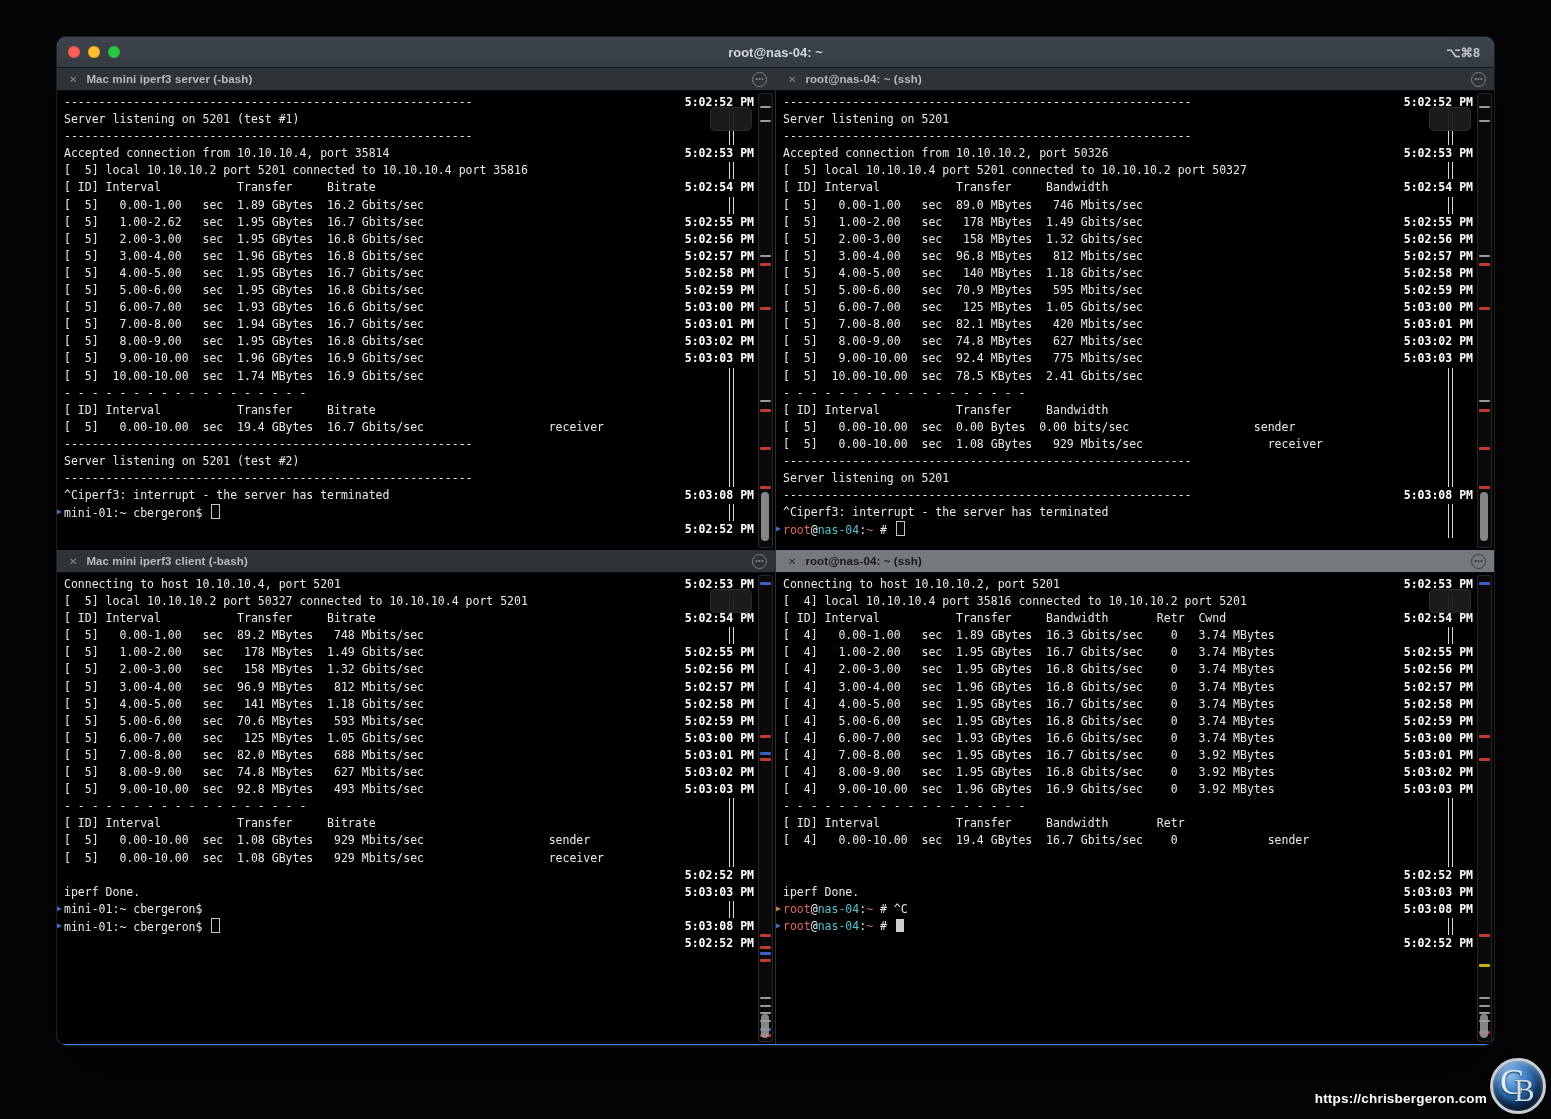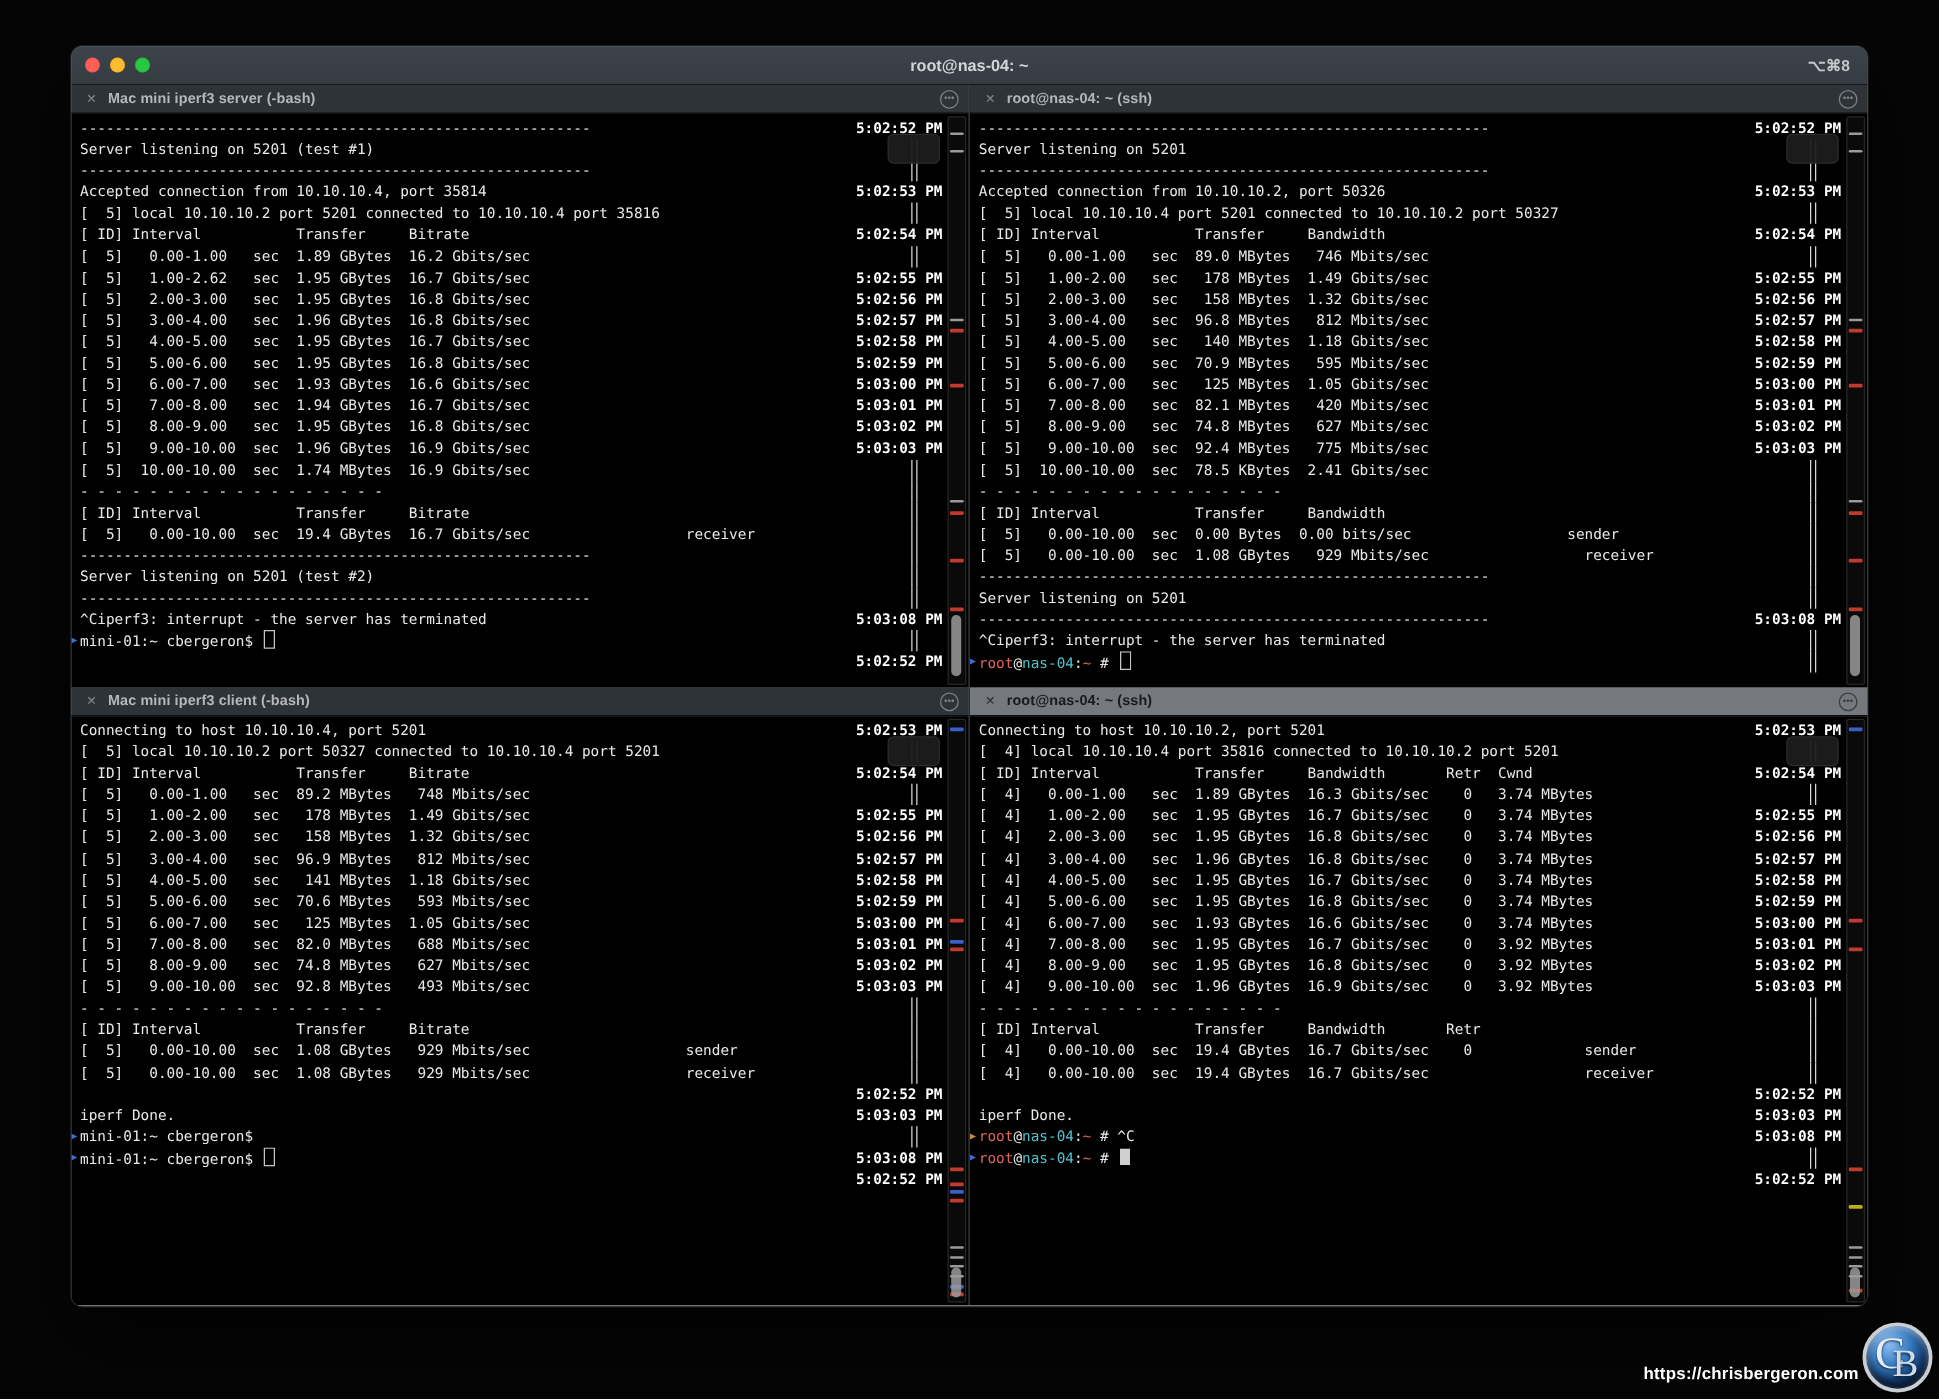--- a/index.html
+++ b/index.html
@@ -1,21 +1,21 @@
 <!DOCTYPE html>
 <html><head>
 <meta charset="utf-8">
 <style>
   html,body{margin:0;padding:0;background:#060606;width:1551px;height:1119px;overflow:hidden;
     font-family:"Liberation Sans",sans-serif;}
   #stage{position:relative;width:1551px;height:1119px;background:#060606;}
 
   
   #term-window{position:absolute;left:57px;top:37px;width:1437px;height:1008px;
-    background:#737373;border-radius:9px;overflow:hidden;
+    background:#3b82f6;border-radius:9px;overflow:hidden;
     box-shadow:0 0 0 1px #1c1f22, 0 24px 70px rgba(0,0,0,.85);}
   #titlebar{height:30px;background:linear-gradient(#3d444b,#343b41);display:flex;align-items:center;
     position:relative;border-bottom:1px solid #15171a;}
   .lights{display:flex;gap:8px;margin-left:11px;}
   .light{width:12px;height:12px;border-radius:50%;}
   .light.red{background:#ff5f57;box-shadow:inset 0 0 1px #b0342c;}
   .light.yellow{background:#febc2e;box-shadow:inset 0 0 1px #b08217;}
   .light.green{background:#28c840;box-shadow:inset 0 0 1px #1a8a2c;}
   #win-title{position:absolute;left:0;right:0;text-align:center;color:#d2d6da;font-size:13px;font-weight:700;}
   #win-hotkey{margin-left:auto;margin-right:14px;color:#c3c7cb;font-size:12.5px;font-weight:600;z-index:2;}
@@ -242,21 +242,21 @@
             <div class="tline"><span class="ltxt">[  4]   3.00-4.00   sec  1.96 GBytes  16.8 Gbits/sec    0   3.74 MBytes</span><span class="lgut"><span class="lts">5:02:57 PM</span></span></div>
             <div class="tline"><span class="ltxt">[  4]   4.00-5.00   sec  1.95 GBytes  16.7 Gbits/sec    0   3.74 MBytes</span><span class="lgut"><span class="lts">5:02:58 PM</span></span></div>
             <div class="tline"><span class="ltxt">[  4]   5.00-6.00   sec  1.95 GBytes  16.8 Gbits/sec    0   3.74 MBytes</span><span class="lgut"><span class="lts">5:02:59 PM</span></span></div>
             <div class="tline"><span class="ltxt">[  4]   6.00-7.00   sec  1.93 GBytes  16.6 Gbits/sec    0   3.74 MBytes</span><span class="lgut"><span class="lts">5:03:00 PM</span></span></div>
             <div class="tline"><span class="ltxt">[  4]   7.00-8.00   sec  1.95 GBytes  16.7 Gbits/sec    0   3.92 MBytes</span><span class="lgut"><span class="lts">5:03:01 PM</span></span></div>
             <div class="tline"><span class="ltxt">[  4]   8.00-9.00   sec  1.95 GBytes  16.8 Gbits/sec    0   3.92 MBytes</span><span class="lgut"><span class="lts">5:03:02 PM</span></span></div>
             <div class="tline"><span class="ltxt">[  4]   9.00-10.00  sec  1.96 GBytes  16.9 Gbits/sec    0   3.92 MBytes</span><span class="lgut"><span class="lts">5:03:03 PM</span></span></div>
             <div class="tline"><span class="ltxt">- - - - - - - - - - - - - - - - - -</span><span class="lgut"><span class="bars"></span></span></div>
             <div class="tline"><span class="ltxt">[ ID] Interval           Transfer     Bandwidth       Retr</span><span class="lgut"><span class="bars"></span></span></div>
             <div class="tline"><span class="ltxt">[  4]   0.00-10.00  sec  19.4 GBytes  16.7 Gbits/sec    0             sender</span><span class="lgut"><span class="bars"></span></span></div>
-            <div class="tline"><span class="ltxt">[  4]   0.00-10.00  sec  19.4 GBytes  16.7 Gbits/sec                  receiver</span><span class="lgut"><span class="bars"></span></span></div>
+            <div class="tline"><span class="lgut"><span class="bars"></span></span></div>
             <div class="tline"><span class="ltxt"></span><span class="lgut"><span class="lts">5:02:52 PM</span></span></div>
             <div class="tline"><span class="ltxt">iperf Done.</span><span class="lgut"><span class="lts">5:03:03 PM</span></span></div>
             <div class="tline"><span class="pmk" style="color: rgb(201, 137, 60);">▶</span><span class="ltxt"><span style="color: rgb(224, 101, 90);">root</span><span style="color: rgb(233, 233, 231);">@</span><span style="color: rgb(82, 195, 207);">nas-04</span><span style="color: rgb(233, 233, 231);">:</span><span style="color: rgb(224, 101, 90);">~</span><span style="color: rgb(233, 233, 231);"> # </span><span style="color: rgb(233, 233, 231);">^C</span></span><span class="lgut"><span class="lts">5:03:08 PM</span></span></div>
             <div class="tline"><span class="pmk" style="color: rgb(62, 111, 209);">▶</span><span class="ltxt"><span style="color: rgb(224, 101, 90);">root</span><span style="color: rgb(233, 233, 231);">@</span><span style="color: rgb(82, 195, 207);">nas-04</span><span style="color: rgb(233, 233, 231);">:</span><span style="color: rgb(224, 101, 90);">~</span><span style="color: rgb(233, 233, 231);"> # </span><span class="cur solid"></span></span><span class="lgut"><span class="bars"></span></span></div>
             <div class="tline"><span class="ltxt"></span><span class="lgut"><span class="lts">5:02:52 PM</span></span></div>
             <div class="peek"></div>
             <div class="sbar">
               <span class="smark" style="top: 1.2%; background: rgb(58, 95, 200);"></span>
               <span class="smark" style="top: 34.3%; background: rgb(192, 58, 48);"></span>
               <span class="smark" style="top: 39.2%; background: rgb(192, 58, 48);"></span>

